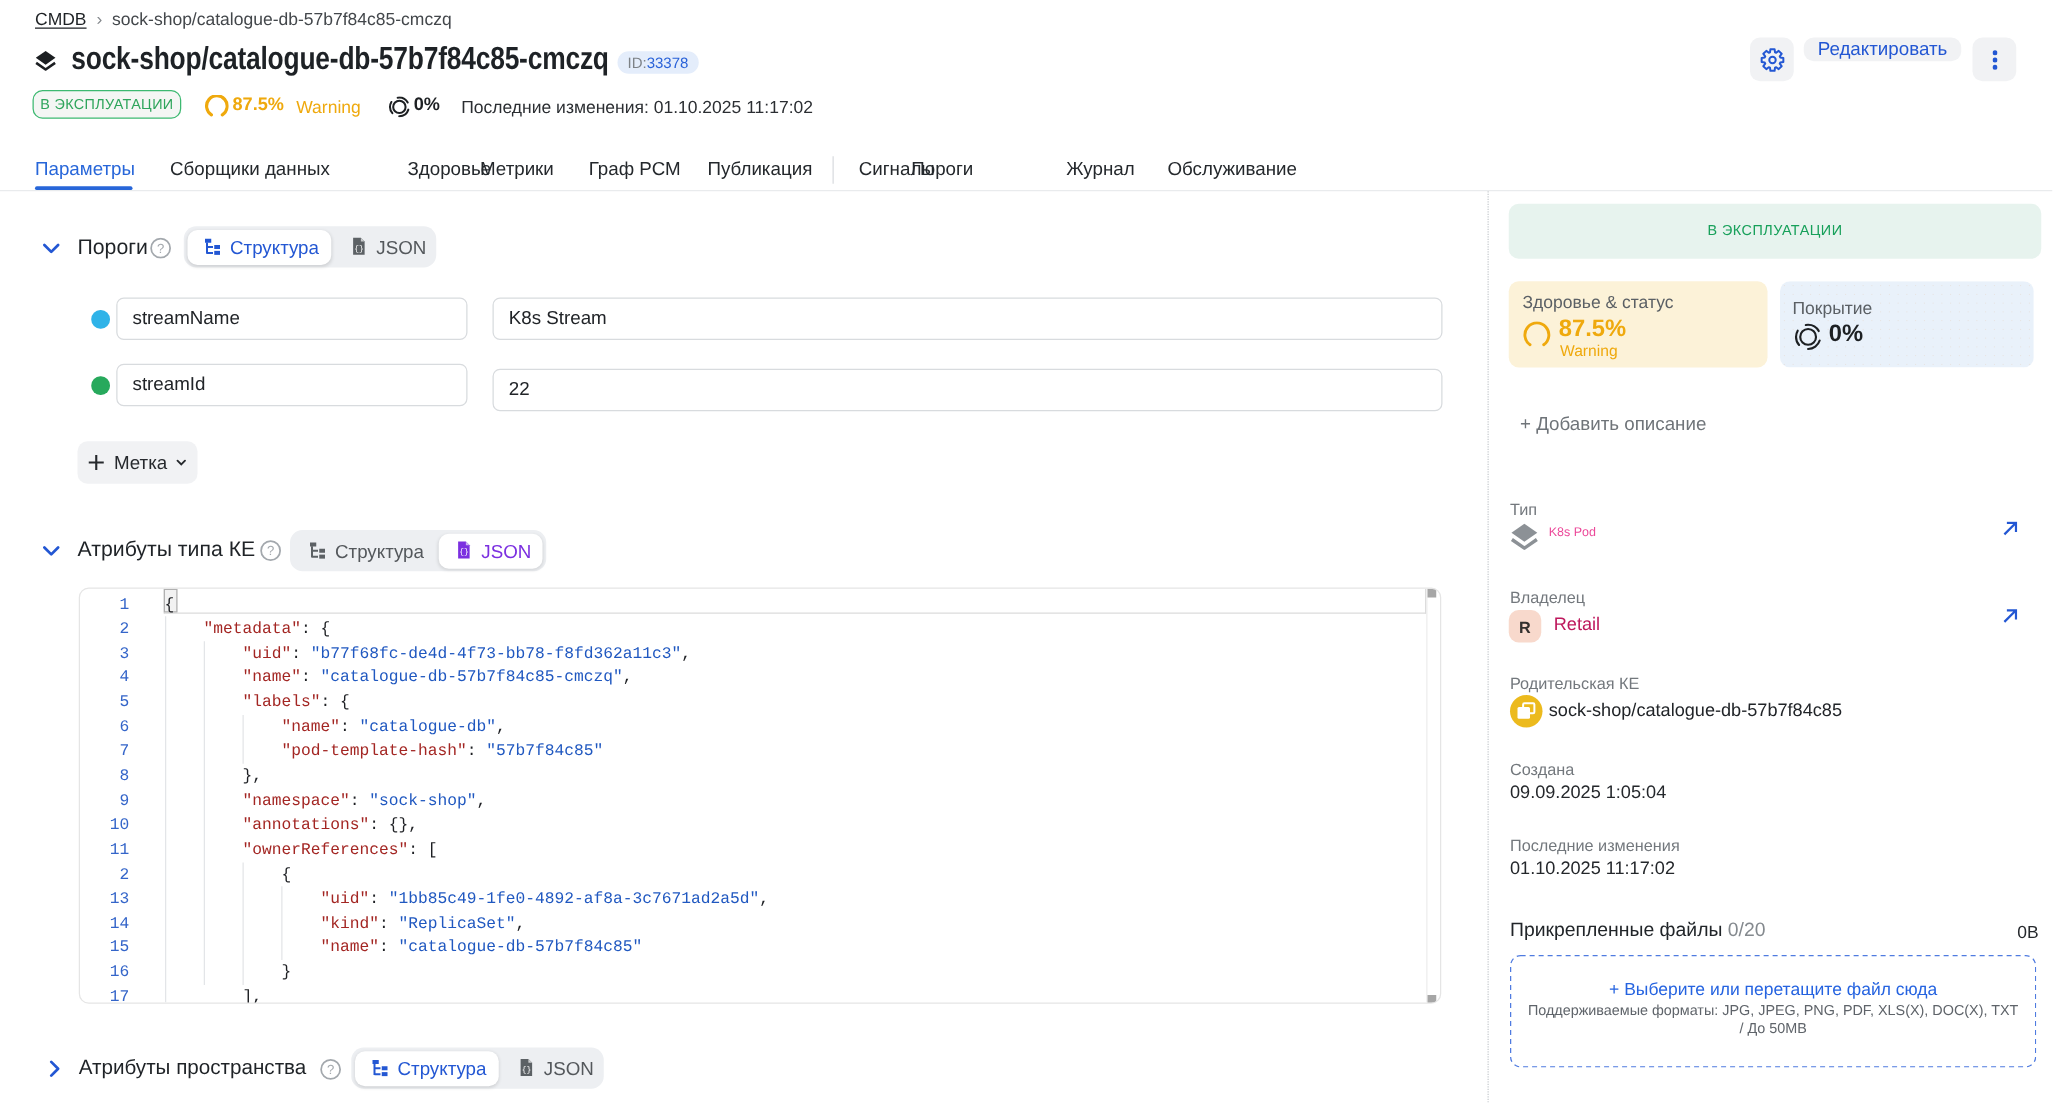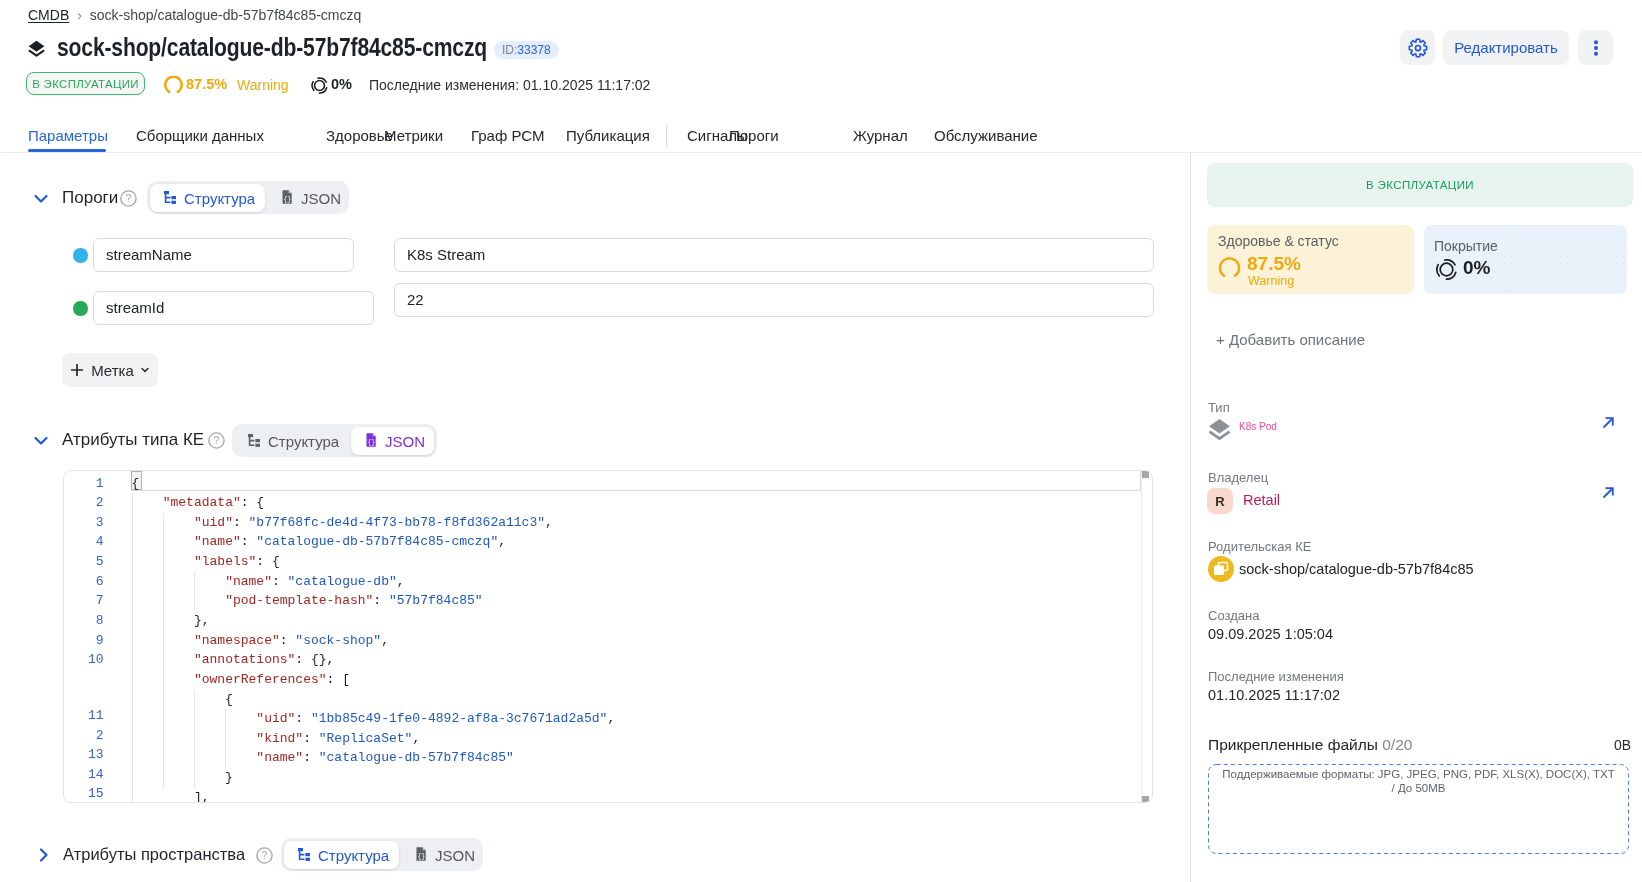--- a/index.html
+++ b/index.html
@@ -32,21 +32,21 @@
 <div class="abs" style="left:494px; top:41px; height:18px; background:#e4edfb; border-radius:9px; padding:2px 8px 0 8px; font-size:12px;">
   <span style="color:#7d8287;">ID:</span><span style="color:#2a62d8;">33378</span>
 </div>
 
 <div class="abs gray-btn" style="left:1400px; top:30px; width:35px; height:35px;">
   <svg width="20" height="20" viewBox="0 0 24 24" fill="none" stroke="#2357d3" stroke-width="1.9" stroke-linejoin="round">
         <path d="M9.98 1.59 L14.02 1.59 L14.41 4.58 L15.54 5.05 L17.93 3.21 L20.79 6.07 L18.95 8.46 L19.42 9.59 L22.41 9.98 L22.41 14.02 L19.42 14.41 L18.95 15.54 L20.79 17.93 L17.93 20.79 L15.54 18.95 L14.41 19.42 L14.02 22.41 L9.98 22.41 L9.59 19.42 L8.46 18.95 L6.07 20.79 L3.21 17.93 L5.05 15.54 L4.58 14.41 L1.59 14.02 L1.59 9.98 L4.58 9.59 L5.05 8.46 L3.21 6.07 L6.07 3.21 L8.46 5.05 L9.59 4.58 Z"></path>
         <circle cx="12" cy="12" r="3.1"></circle>
       </svg>
 </div>
-<div class="abs gray-btn" style="left:1443px; top:30px; width:126px; height:35px; font-size:15px; color:#2357d3;">Редактировать</div>
+<div class="abs gray-btn" style="left:1443px; top:30px; width:126px; height:19px; font-size:15px; color:#2357d3;">Редактировать</div>
 <div class="abs gray-btn" style="left:1578px; top:30px; width:35px; height:35px;">
   <svg width="4" height="16" viewBox="0 0 4 16">
         <circle cx="2" cy="2.2" r="2" fill="#2357d3"></circle>
         <circle cx="2" cy="8" r="2" fill="#2357d3"></circle>
         <circle cx="2" cy="13.8" r="2" fill="#2357d3"></circle>
       </svg>
 </div>
 
 <div class="abs" style="left:26px; top:72px; width:119px; height:23px; border:1px solid #3db971; background:#f4f6f4; border-radius:8px; font-size:11.5px; color:#2fa55c; letter-spacing:0.3px; display:flex; align-items:center; justify-content:center;">В ЭКСПЛУАТАЦИИ</div>
 <svg class="abs" style="left:164px; top:76px;" width="19" height="19" viewBox="0 0 24 24" fill="none">
@@ -98,25 +98,25 @@
 </svg>
 <div class="abs" style="left:184px; top:190px; font-size:15px; color:#2357d3;">Структура</div>
 <svg class="abs" style="left:279px; top:189px;" width="16" height="16" viewBox="0 0 16 16">
   <path d="M3.5 1.2 h6.2 l3 3 v10.6 h-9.2 z" fill="#5c6165"></path>
   <path d="M9.7 1.2 l3 3 h-3 z" fill="#caccce"></path>
   <text x="8.3" y="11.6" text-anchor="middle" font-family="Liberation Mono" font-size="6.4" fill="#fff">{}</text>
 </svg>
 <div class="abs" style="left:301px; top:190px; font-size:15px; color:#54585c;">JSON</div>
 
 <div class="abs" style="left:73px; top:248px; width:14.5px; height:14.5px; border-radius:50%; background:#2fb3e8;"></div>
-<div class="abs" style="left:93px; top:238px; width:261px; height:34px; border:1px solid #d8dbde; border-radius:6px; font-size:15px; color:#212428; padding:7px 0 0 12px;">streamName</div>
+<div class="abs" style="left:93px; top:238px; width:281px; height:34px; border:1px solid #d8dbde; border-radius:6px; font-size:15px; color:#212428; padding:7px 0 0 12px;">streamName</div>
 <div class="abs" style="left:394px; top:238px; width:760px; height:34px; border:1px solid #d8dbde; border-radius:6px; font-size:15px; color:#212428; padding:7px 0 0 12px;">K8s Stream</div>
 <div class="abs" style="left:73px; top:301px; width:14.5px; height:14.5px; border-radius:50%; background:#27a95c;"></div>
 <div class="abs" style="left:93px; top:291px; width:281px; height:34px; border:1px solid #d8dbde; border-radius:6px; font-size:15px; color:#212428; padding:7px 0 0 12px;">streamId</div>
-<div class="abs" style="left:394px; top:283px; width:760px; height:34px; border:1px solid #d8dbde; border-radius:6px; font-size:15px; color:#212428; padding:7px 17px 0 12px;">22</div>
+<div class="abs" style="left:394px; top:295px; width:760px; height:34px; border:1px solid #d8dbde; border-radius:6px; font-size:15px; color:#212428; padding:7px 17px 0 12px;">22</div>
 
 <div class="abs gray-btn" style="left:62px; top:353px; width:96px; height:34px; font-size:15px; color:#26292d;">
   <svg width="14" height="14" viewBox="0 0 14 14" style="margin-right:7px;">
         <path d="M7 1 V13 M1 7 H13" stroke="#26292d" stroke-width="1.7"></path>
       </svg>
   Метка
   <svg width="10" height="10" viewBox="0 0 10 10" style="margin-left:6px;" fill="none">
         <path d="M2 3.5 L5 6.5 L8 3.5" stroke="#26292d" stroke-width="1.5" stroke-linecap="round"></path>
       </svg>
 </div>
@@ -157,21 +157,21 @@
         <div style="height:19.65px; line-height:19.65px;">1</div>
         <div style="height:19.65px; line-height:19.65px;">2</div>
         <div style="height:19.65px; line-height:19.65px;">3</div>
         <div style="height:19.65px; line-height:19.65px;">4</div>
         <div style="height:19.65px; line-height:19.65px;">5</div>
         <div style="height:19.65px; line-height:19.65px;">6</div>
         <div style="height:19.65px; line-height:19.65px;">7</div>
         <div style="height:19.65px; line-height:19.65px;">8</div>
         <div style="height:19.65px; line-height:19.65px;">9</div>
         <div style="height:19.65px; line-height:19.65px;">10</div>
-        <div style="height:19.65px; line-height:19.65px;margin-top:36px;">11</div>
+        <div style="height:19.65px; line-height:19.65px;">11</div>
         <div style="height:19.65px; line-height:19.65px;">2</div>
         <div style="height:19.65px; line-height:19.65px;">13</div>
         <div style="height:19.65px; line-height:19.65px;">14</div>
         <div style="height:19.65px; line-height:19.65px;">15</div>
         <div style="height:19.65px; line-height:19.65px;">16</div>
         <div style="height:19.65px; line-height:19.65px;">17</div>
       </div>
 <div class="abs" style="left:67.5px; top:2.5px; font-family:'Liberation Mono', monospace; font-size:13px; color:#1d1f23; white-space:pre;"><div style="height:19.65px; line-height:19.65px;">{</div><div style="height:19.65px; line-height:19.65px;">    <span class="k">"metadata"</span>: {</div><div style="height:19.65px; line-height:19.65px;">        <span class="k">"uid"</span>: <span class="v">"b77f68fc-de4d-4f73-bb78-f8fd362a11c3"</span>,</div><div style="height:19.65px; line-height:19.65px;">        <span class="k">"name"</span>: <span class="v">"catalogue-db-57b7f84c85-cmczq"</span>,</div><div style="height:19.65px; line-height:19.65px;">        <span class="k">"labels"</span>: {</div><div style="height:19.65px; line-height:19.65px;">            <span class="k">"name"</span>: <span class="v">"catalogue-db"</span>,</div><div style="height:19.65px; line-height:19.65px;">            <span class="k">"pod-template-hash"</span>: <span class="v">"57b7f84c85"</span></div><div style="height:19.65px; line-height:19.65px;">        },</div><div style="height:19.65px; line-height:19.65px;">        <span class="k">"namespace"</span>: <span class="v">"sock-shop"</span>,</div><div style="height:19.65px; line-height:19.65px;">        <span class="k">"annotations"</span>: {},</div><div style="height:19.65px; line-height:19.65px;">        <span class="k">"ownerReferences"</span>: [</div><div style="height:19.65px; line-height:19.65px;">            {</div><div style="height:19.65px; line-height:19.65px;">                <span class="k">"uid"</span>: <span class="v">"1bb85c49-1fe0-4892-af8a-3c7671ad2a5d"</span>,</div><div style="height:19.65px; line-height:19.65px;">                <span class="k">"kind"</span>: <span class="v">"ReplicaSet"</span>,</div><div style="height:19.65px; line-height:19.65px;">                <span class="k">"name"</span>: <span class="v">"catalogue-db-57b7f84c85"</span></div><div style="height:19.65px; line-height:19.65px;">            }</div><div style="height:19.65px; line-height:19.65px;">        ],</div></div>
 <div class="abs" style="left:1076.5px; top:0; width:1px; height:333px; background:#ededed;"></div>
 <div class="abs" style="left:1077.5px; top:0px; width:7px; height:6.5px; background:#a6a6a6;"></div>
@@ -253,17 +253,18 @@
 <div class="abs lbl" style="left:1208px; top:669px;">Последние изменения</div>
 <div class="abs val" style="left:1208px; top:687px;">01.10.2025 11:17:02</div>
 
 <div class="abs" style="left:1208px; top:736px; font-size:15.5px; color:#212529;">Прикрепленные файлы <span style="color:#84898e;">0/20</span></div>
 <div class="abs" style="left:1596px; top:737px; width:35px; text-align:right; font-size:14px; color:#26292d;">0B</div>
 
 <div class="abs" style="left:1208px; top:764px; width:421px; height:90px; text-align:center;">
   <svg class="abs" style="left:0; top:0;" width="421" height="90">
         <rect x="0.5" y="0.5" width="420" height="89" rx="8" fill="none" stroke="#4f7be0" stroke-width="1" stroke-dasharray="4 3.2"></rect>
       </svg>
+  <div style="margin-top:19px; font-size:14px; color:#2563e0;">+ Выберите или перетащите файл сюда</div>
   <div style="margin-top:4px; font-size:11.5px; color:#5f646a; white-space:nowrap;">Поддерживаемые форматы: JPG, JPEG, PNG, PDF, XLS(X), DOC(X), TXT</div>
   <div style="margin-top:2px; font-size:11.5px; color:#5f646a;">/ До 50MB</div>
 </div>
 
 </div>
 
 </body></html>

